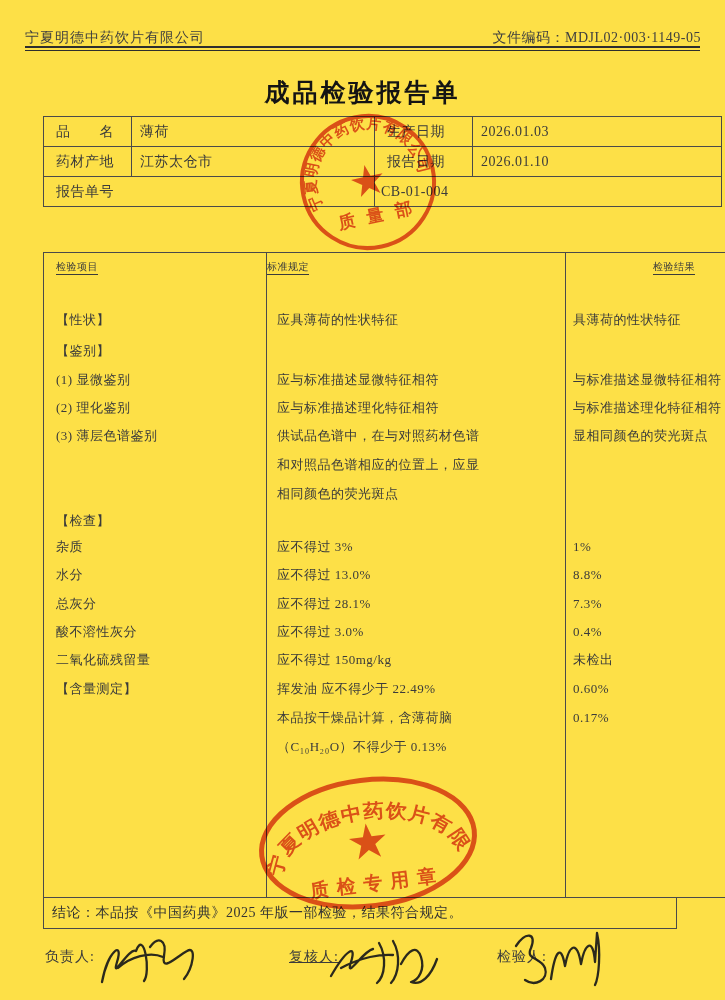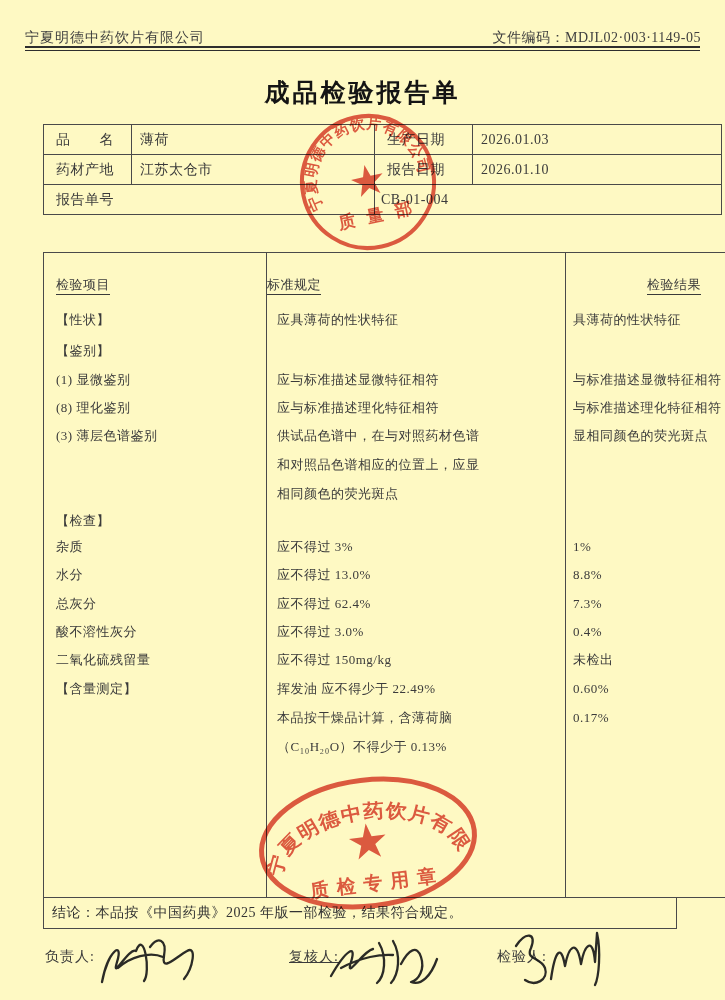--- a/index.html
+++ b/index.html
@@ -1,39 +1,39 @@
 <!DOCTYPE html>
 <html><head>
 <meta charset="utf-8">
 <style>
   html,body{margin:0;padding:0;background:#ffffff;}
   body{font-family:"Liberation Serif","DejaVu Serif",serif;color:#3b3b3b;}
-  #page{position:relative;width:725px;height:1000px;background:#fef9c3;overflow:hidden;}
+  #page{position:relative;width:725px;height:1000px;background:#fde047;overflow:hidden;}
 
   
   .hdr-company{position:absolute;left:25px;top:29px;font-size:14px;letter-spacing:1px;color:#3f3f3f;}
   .hdr-code{position:absolute;right:24px;top:29px;font-size:14px;letter-spacing:.5px;color:#3f3f3f;text-align:center;}
   .hdr-rule{position:absolute;left:25px;right:25px;top:46px;height:2px;border-top:2.5px solid #2e2e2e;border-bottom:1px solid #2e2e2e;}
 
   .doc-title{position:absolute;left:0;right:0;top:76px;text-align:center;font-size:25px;font-weight:bold;letter-spacing:3px;color:#141414;}
 
   
-  #infoTable{position:absolute;left:43px;top:124px;border-collapse:collapse;table-layout:fixed;width:634px;}
+  #infoTable{position:absolute;left:43px;top:116px;border-collapse:collapse;table-layout:fixed;width:634px;}
   #infoTable td{border:1px solid #4a4a4a;height:29px;font-size:14px;color:#3b3b3b;padding:0 0 0 8px;letter-spacing:.5px;vertical-align:middle;}
   #infoTable td.lbl{padding-left:12px;}
 
   
   #resultWrap{position:absolute;left:43px;top:252px;width:634px;}
   #resultTable{border-collapse:collapse;table-layout:fixed;width:634px;}
   #resultTable td{font-size:13px;color:#3b3b3b;letter-spacing:.5px;vertical-align:middle;padding:0;}
   #resultTable td.c1{width:210px;border-left:1px solid #4a4a4a;padding-left:12px;}
   #resultTable td.c2{width:208px;border-left:1px solid #4a4a4a;padding-left:10px;}
   #resultTable td.c3{width:216px;border-left:1px solid #4a4a4a;border-right:1px solid #4a4a4a;padding-left:7px;}
   #resultTable{border-top:1px solid #4a4a4a;border-bottom:1px solid #4a4a4a;}
-  #resultTable tr.hdrRow td{vertical-align:top;padding-top:23px;font-size:13px;}
+  #resultTable tr.hdrRow td{vertical-align:top;padding-top:7px;font-size:10px;}
   #resultTable tr.hdrRow td.c2{padding-left:0;padding-right:90px;}
   #resultTable tr.hdrRow td.c3{text-align:center;padding-left:0;padding-right:100px;}
   .u{border-bottom:1px solid #3a3a3a;padding-bottom:2px;}
 
   .conclusion{position:absolute;left:43px;top:897px;width:634px;height:32px;border:1px solid #4a4a4a;box-sizing:border-box;font-size:14px;letter-spacing:.5px;color:#333;display:flex;align-items:center;padding-left:8px;}
 
   
   .signoff-label{position:absolute;top:936px;font-size:14px;color:#3b3b3b;letter-spacing:1px;margin-top:12px;}
   #lbl-resp{left:45px;} #lbl-review{left:289px;text-decoration:underline;} #lbl-inspect{left:497px;}
 
@@ -91,21 +91,21 @@
             <td class="c1">【鉴别】</td>
             <td class="c2"></td>
             <td class="c3"></td>
           </tr>
       <tr style="height:28px">
             <td class="c1">(1) 显微鉴别</td>
             <td class="c2">应与标准描述显微特征相符</td>
             <td class="c3">与标准描述显微特征相符</td>
           </tr>
       <tr style="height:28px">
-            <td class="c1">(8) 理化鉴别</td>
+            <td class="c1">(2) 理化鉴别</td>
             <td class="c2">应与标准描述理化特征相符</td>
             <td class="c3">与标准描述理化特征相符</td>
           </tr>
       <tr style="height:29px">
             <td class="c1">(3) 薄层色谱鉴别</td>
             <td class="c2">供试品色谱中，在与对照药材色谱</td>
             <td class="c3">显相同颜色的荧光斑点</td>
           </tr>
       <tr style="height:29px">
             <td class="c1"></td>
@@ -127,21 +127,21 @@
             <td class="c2">应不得过 3%</td>
             <td class="c3">1%</td>
           </tr>
       <tr style="height:29px">
             <td class="c1">水分</td>
             <td class="c2">应不得过 13.0%</td>
             <td class="c3">8.8%</td>
           </tr>
       <tr style="height:28px">
             <td class="c1">总灰分</td>
-            <td class="c2">应不得过 62.4%</td>
+            <td class="c2">应不得过 28.1%</td>
             <td class="c3">7.3%</td>
           </tr>
       <tr style="height:28px">
             <td class="c1">酸不溶性灰分</td>
             <td class="c2">应不得过 3.0%</td>
             <td class="c3">0.4%</td>
           </tr>
       <tr style="height:29px">
             <td class="c1">二氧化硫残留量</td>
             <td class="c2">应不得过 150mg/kg</td>

